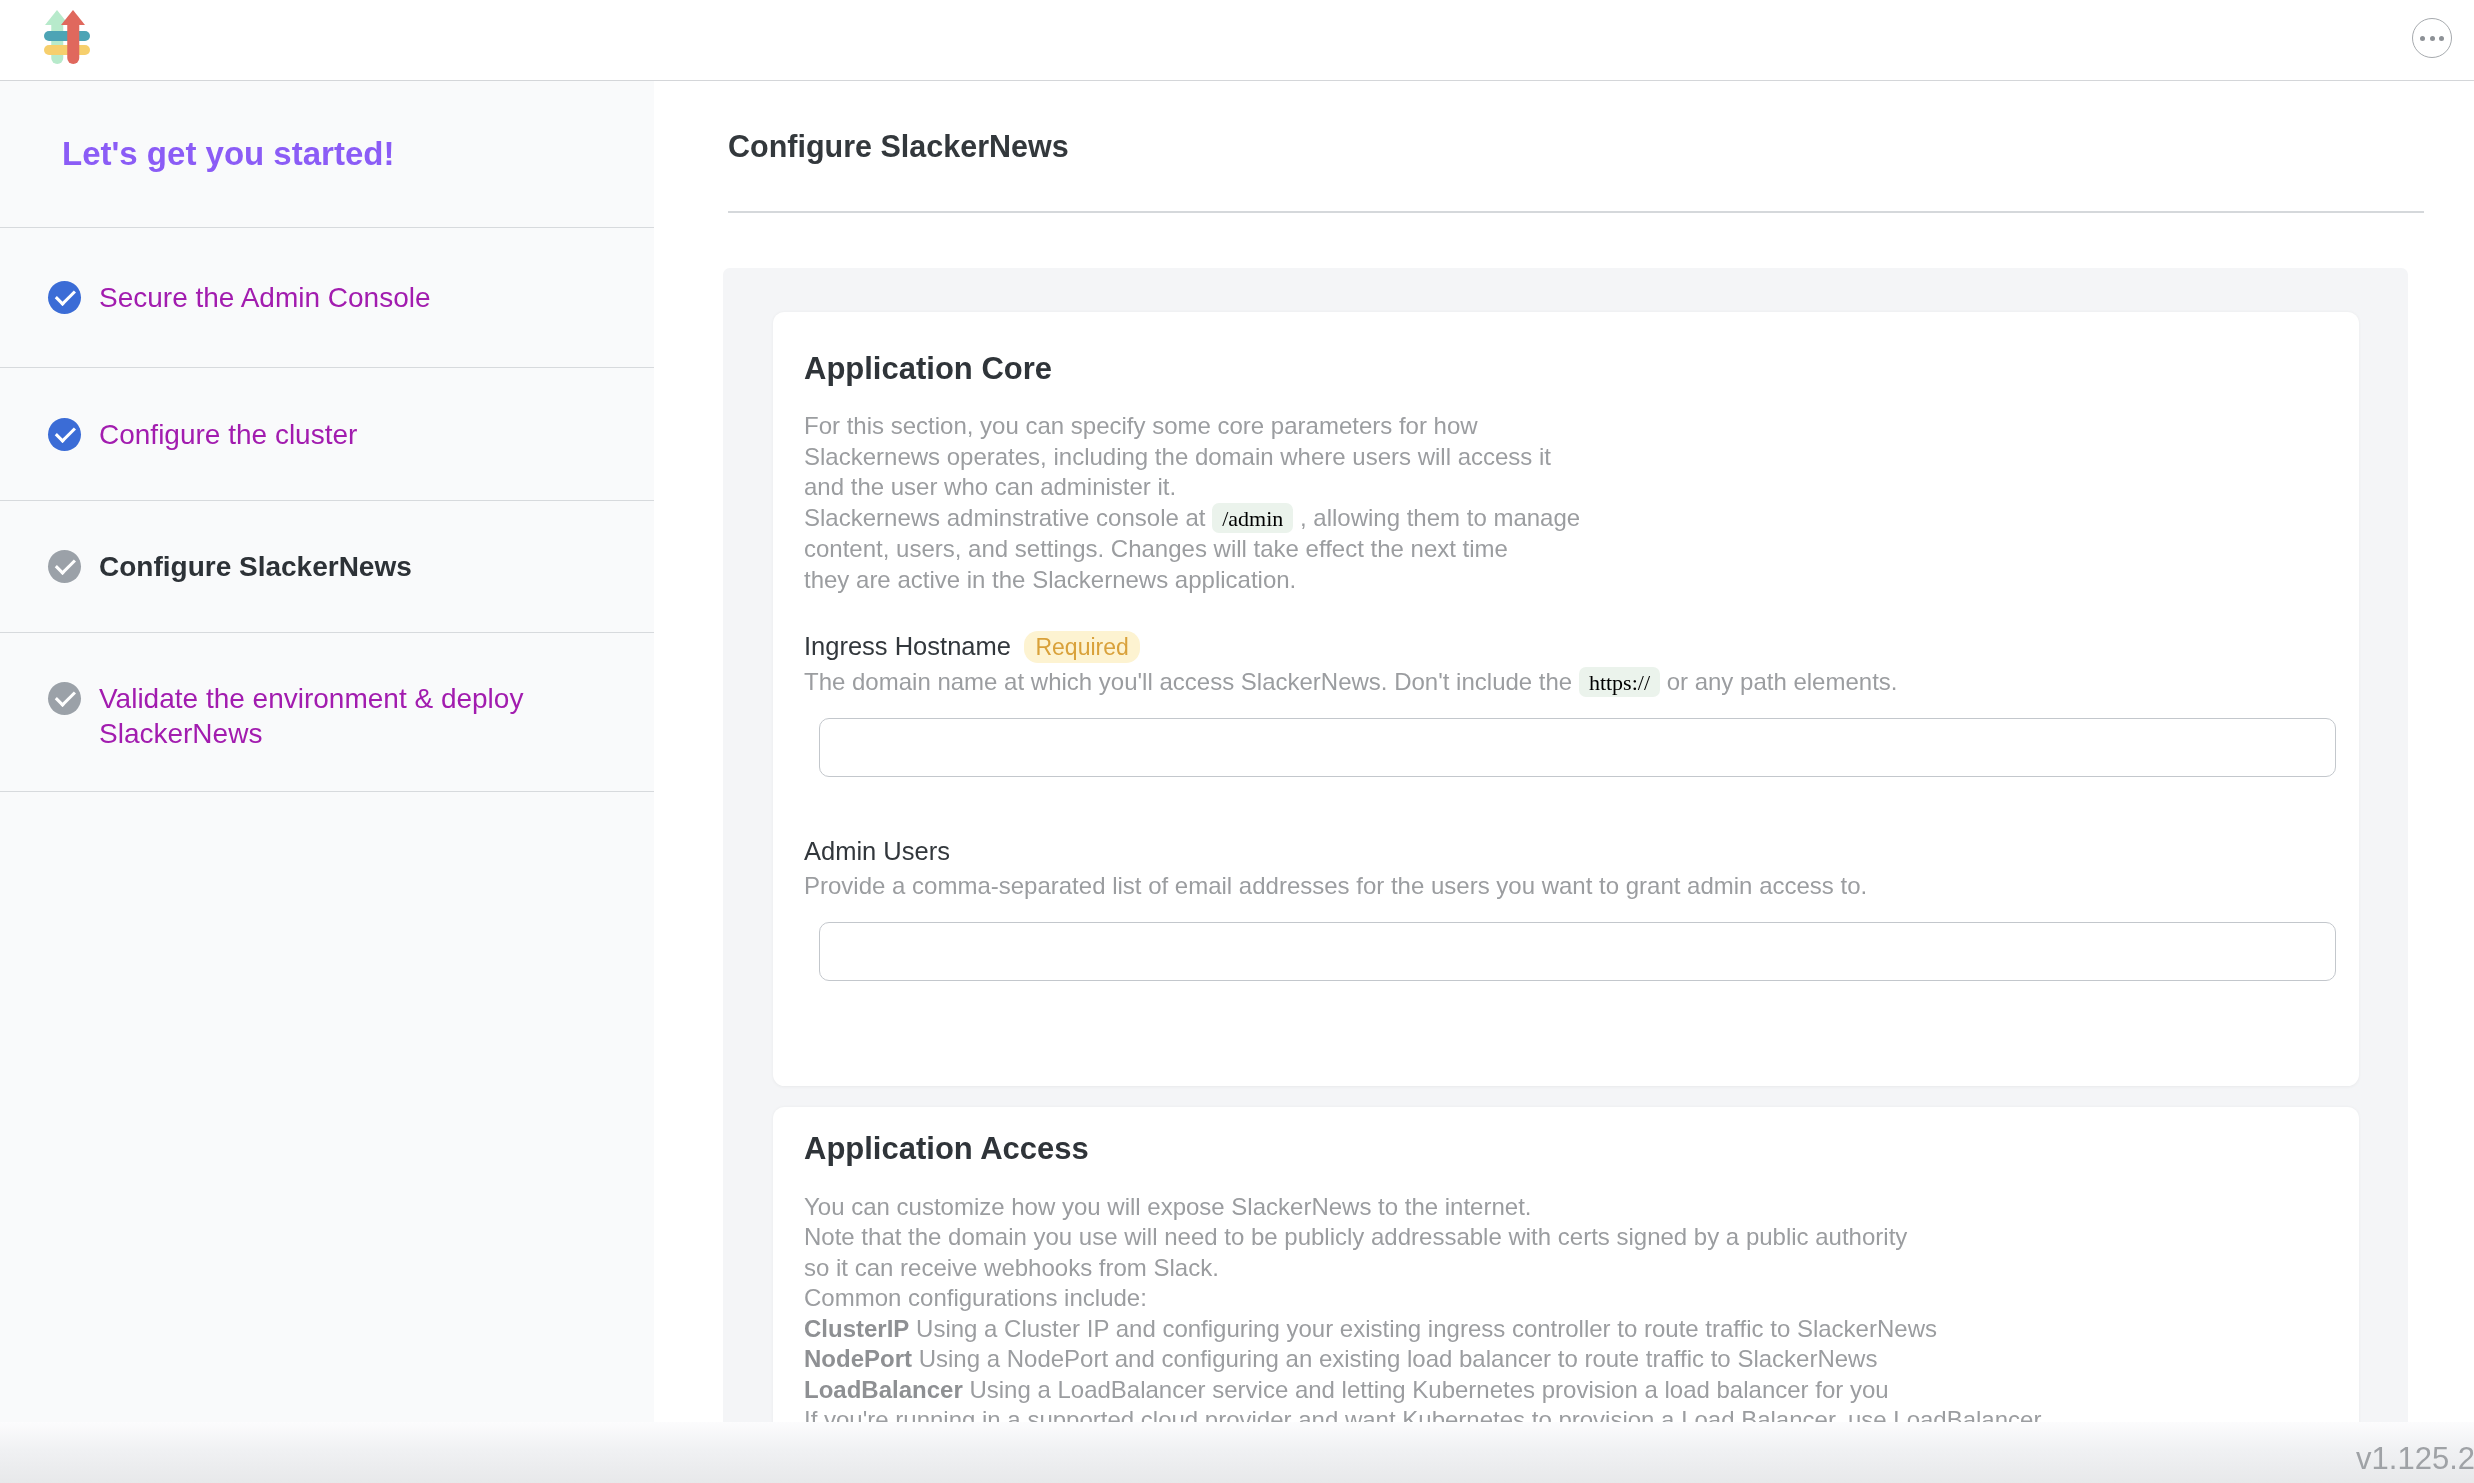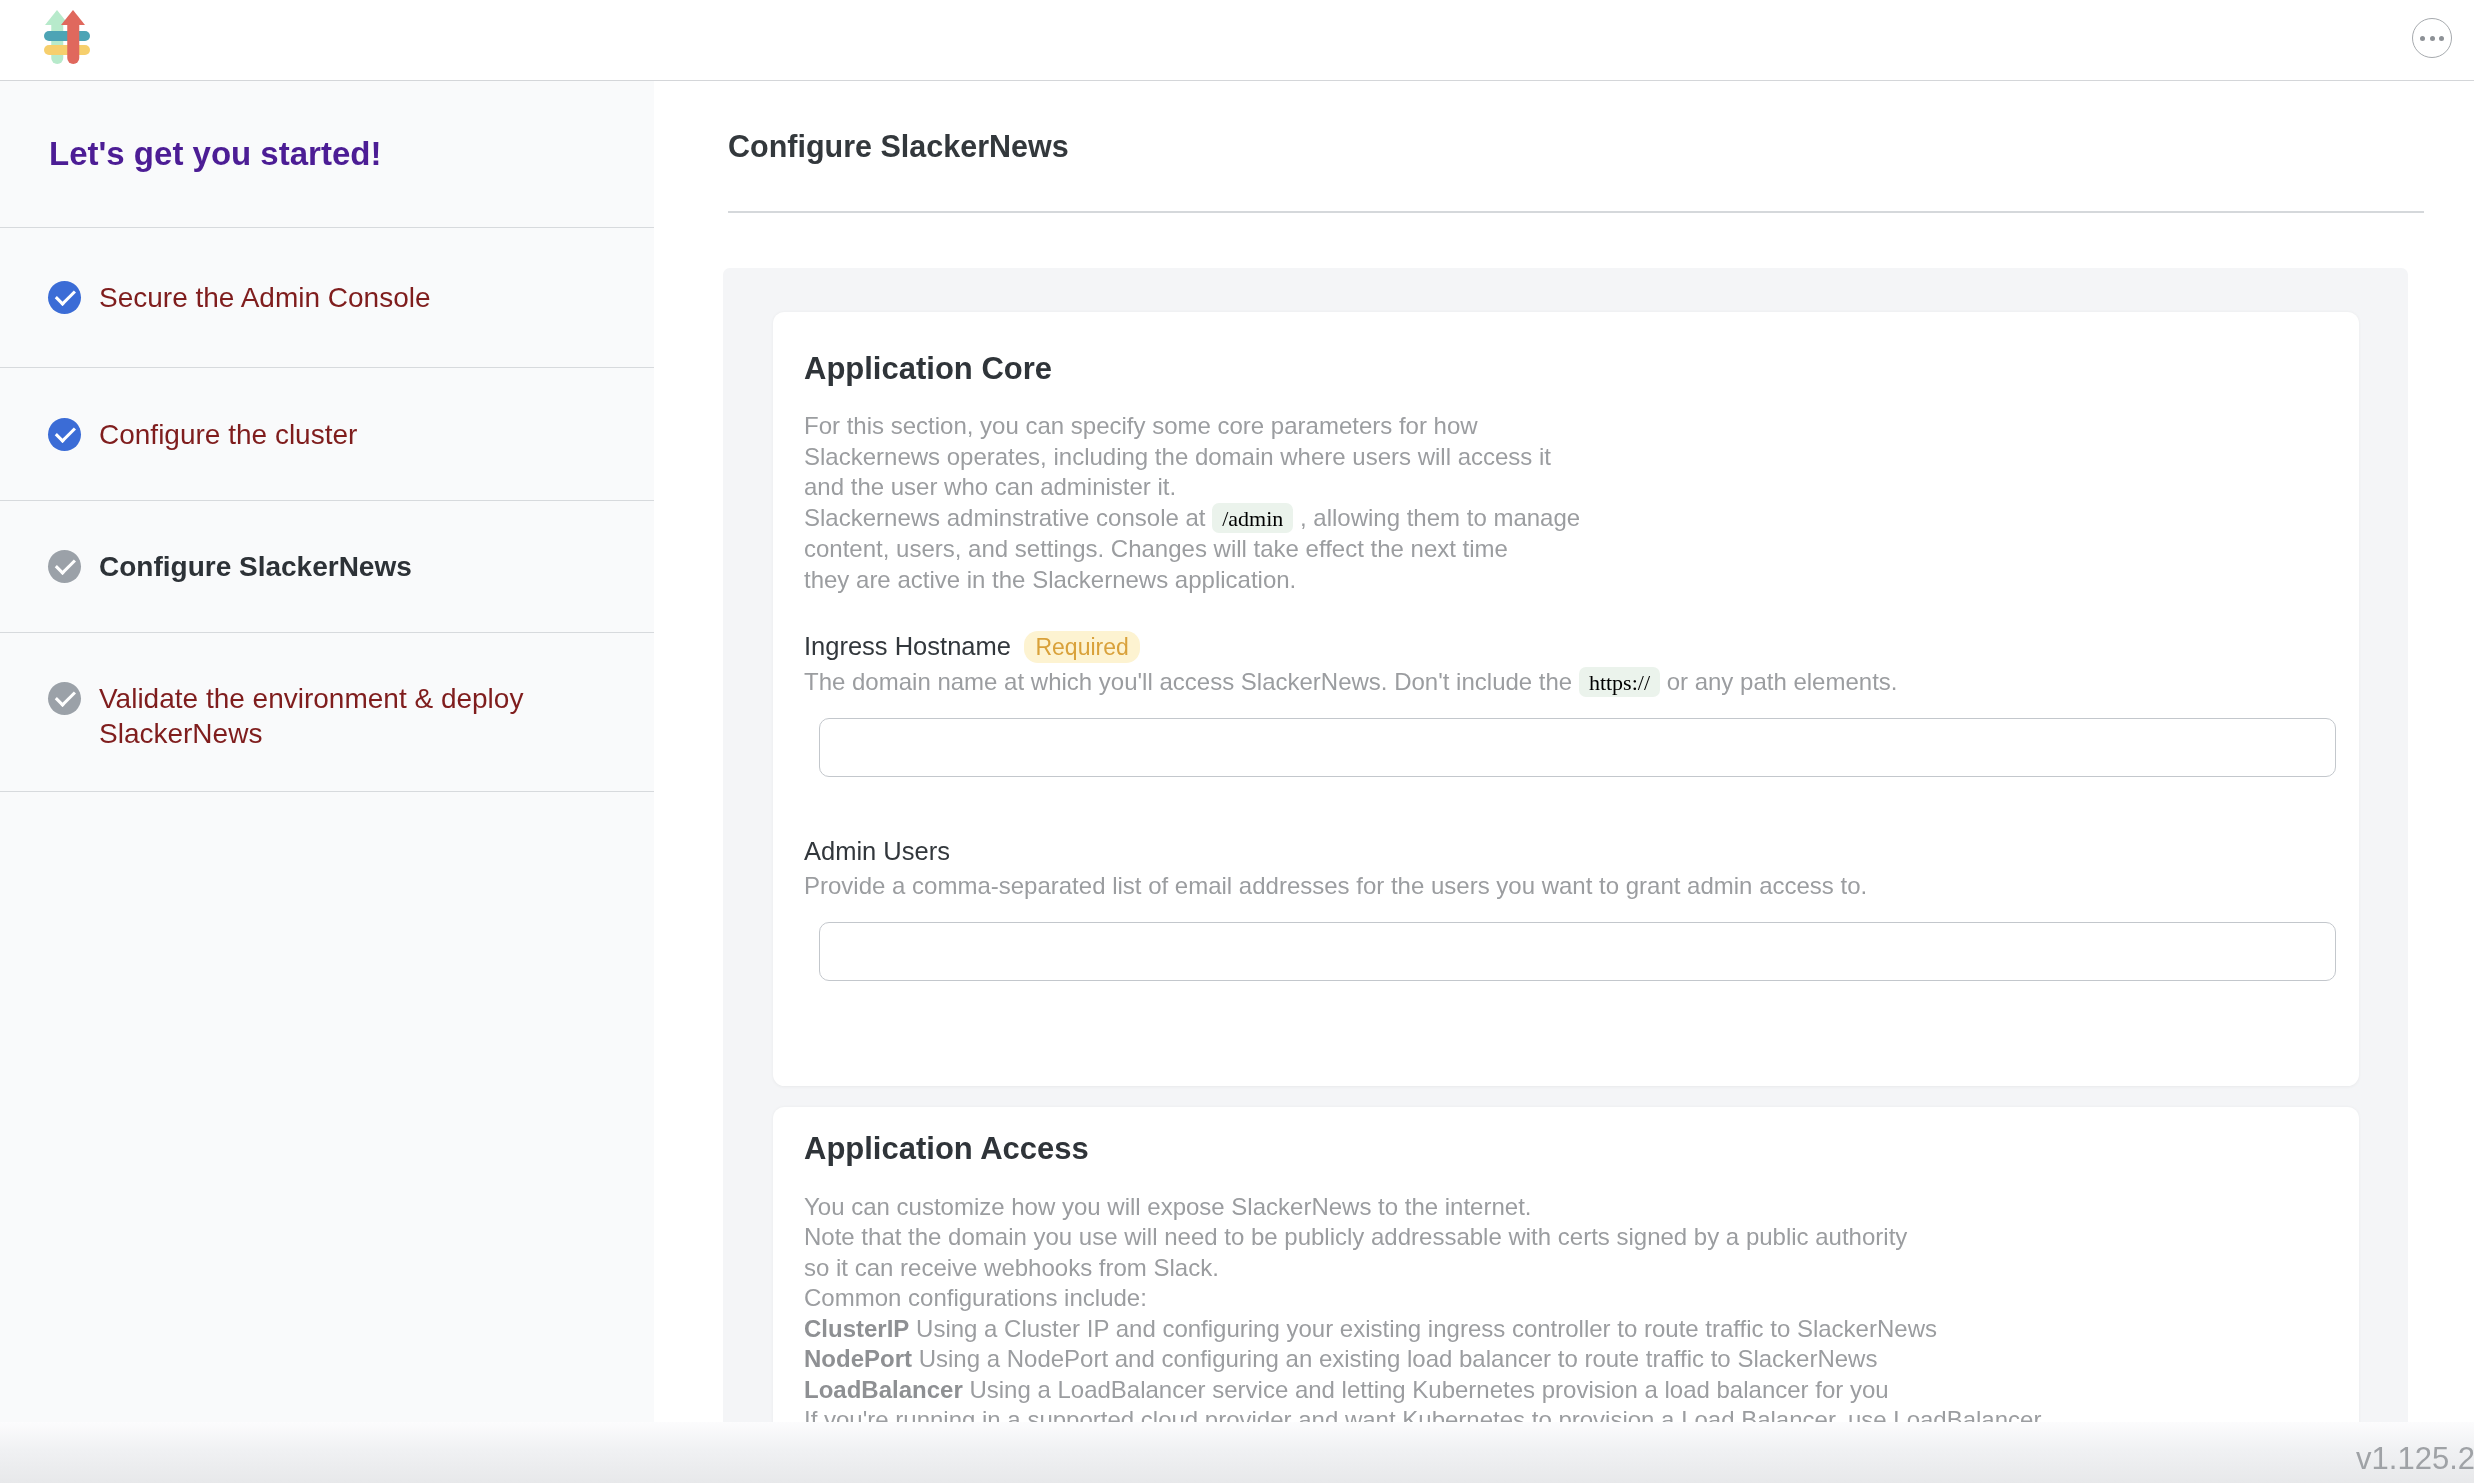--- a/index.html
+++ b/index.html
@@ -24,32 +24,32 @@
   .logo .arrow-red  { left:16.5px; color:#e0685d; z-index:3; }
 
   .menu-btn { position:absolute; right:23px; top:18px; width:40px; height:40px; border-radius:50%;
               border:1.6px solid #a6aaae; background:#fff; cursor:pointer;
               display:flex; align-items:center; justify-content:center; }
   .menu-dots { display:flex; gap:4.1px; }
   .menu-dots i { width:5px; height:5px; border-radius:50%; background:#8d9196; display:block; }
 
   
   .sidebar { position:absolute; top:81px; left:0; width:654px; bottom:62px; background:#f9fafb; }
-  .side-title { height:147px; display:flex; align-items:center; padding-left:49px;
-                border-bottom:1.6px solid #d7dadd; font-size:33px; font-weight:700; color:#4c1d95; }
+  .side-title { height:147px; display:flex; align-items:center; padding-left:62px;
+                border-bottom:1.6px solid #d7dadd; font-size:33px; font-weight:700; color:#8b5cf6; }
   .step { display:flex; align-items:center; gap:18px; padding-left:48px;
           border-bottom:1.6px solid #d7dadd; cursor:pointer; }
   .step-1 { height:140px; } .step-2 { height:133px; } .step-3 { height:132px; }
   .step-4 { height:159px; align-items:flex-start; }
   .step-icon { flex:0 0 auto; width:33px; height:33px; border-radius:50%; position:relative; }
   .step-icon.complete { background:#3b6cd6; }
   .step-icon.pending  { background:#9ba1a8; }
   .step-icon::after { content:""; position:absolute; left:8.2px; top:9px; width:15.6px; height:8.2px;
         border-left:3.3px solid #fff; border-bottom:3.3px solid #fff; transform:rotate(-45deg); }
-  .step-label { font-size:28px; color:#7f1d1d; line-height:35px; }
+  .step-label { font-size:28px; color:#a21caf; line-height:35px; }
   .step.current .step-label { color:#2d3237; font-weight:700; }
   .step-4 .step-icon { margin-top:49px; }
   .step-4 .step-label { margin-top:48px; max-width:461px; }
 
   
   .main { position:absolute; left:654px; top:81px; right:0; bottom:0; background:#fff; overflow:hidden; }
   .page-title { position:absolute; left:74px; top:48px; font-size:30.5px; font-weight:700; color:#33383c; }
   .main-divider { position:absolute; left:74px; right:51px; top:130px; height:1.6px; background:#d5d8db; }
   .panel { position:absolute; left:69px; right:67px; top:187px; bottom:0; background:#f4f5f7;
            border-radius:6.6px 6.6px 0 0; }

